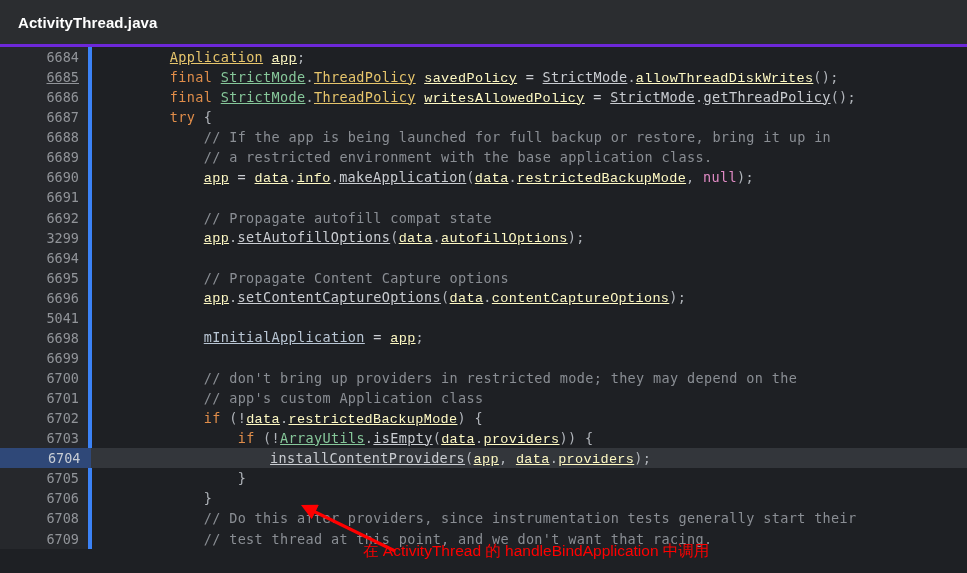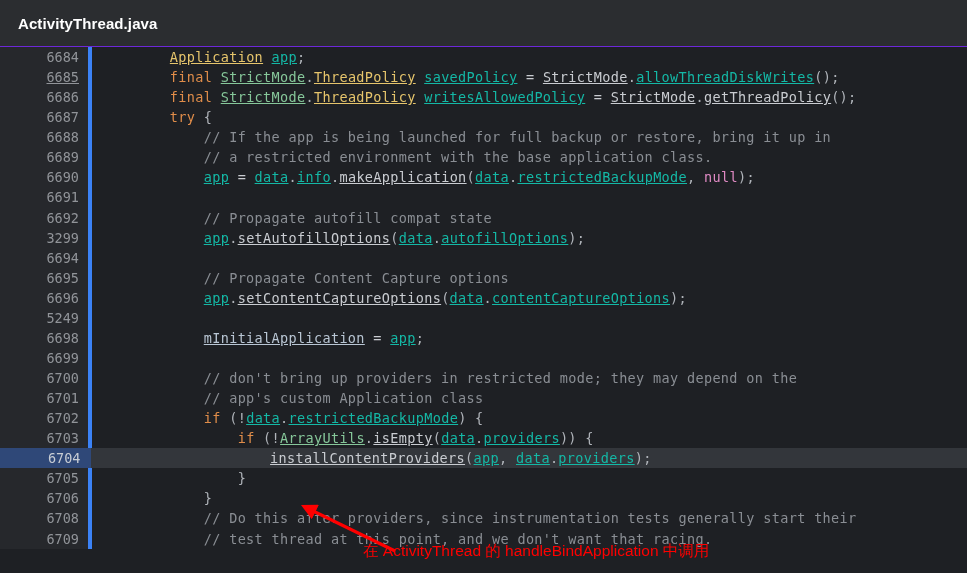--- a/index.html
+++ b/index.html
@@ -10,21 +10,21 @@
   body {
     width: 967px; height: 573px;
     overflow: hidden;
     font-family: "DejaVu Sans Mono", monospace;
   }
 
   
   #file-header {
     height: 47px;
     background: #2b2d30;
-    border-bottom: 1px solid #6d28d9;
+    border-bottom: 3px solid #6d28d9;
     display: flex;
     align-items: center;
     padding: 0 0 0 18px;
   }
   #file-title {
     color: #ffffff;
     font-family: "Liberation Sans", sans-serif;
     font-size: 15px;
     font-weight: bold;
     letter-spacing: 0.1px;
@@ -73,21 +73,21 @@
     letter-spacing: 0.35px;
   }
   tr.current-line .code-cell { background: #33363b; }
 
   
   .t-plain   { color: #c9ccd1; }
   .t-comment { color: #8a8e94; }
   .t-keyword { color: #e08d4a; }
   .t-type    { color: #e6c56c; text-decoration: underline; }
   .t-class   { color: #86c79a; text-decoration: underline; }
-  .t-field   { color: #14b8a6; text-decoration: underline; }
+  .t-field   { color: #fef9c3; text-decoration: underline; font-family: Liberation Mono, monospace; }
   .t-local   { color: #b9c6d4; text-decoration: underline; }
   .t-method  { color: #c9ccd1; text-decoration: underline; }
   .t-null    { color: #e08ac4; }
   .t-punct   { color: #b0b4ba; }
 
   
   #annotation-layer {
     position: absolute;
     left: 0; top: 0;
     width: 967px; height: 526px;
@@ -159,21 +159,21 @@
         </tr>
         <tr>
           <td class="gutter-cell"><span>6695</span></td>
           <td class="code-cell"><span class="t-plain">            </span><span class="t-comment">// Propagate Content Capture options</span></td>
         </tr>
         <tr>
           <td class="gutter-cell"><span>6696</span></td>
           <td class="code-cell"><span class="t-plain">            </span><span class="t-field">app</span><span class="t-punct">.</span><span class="t-method">setContentCaptureOptions</span><span class="t-punct">(</span><span class="t-field">data</span><span class="t-punct">.</span><span class="t-field">contentCaptureOptions</span><span class="t-punct">);</span></td>
         </tr>
         <tr>
-          <td class="gutter-cell"><span>5249</span></td>
+          <td class="gutter-cell"><span>5041</span></td>
           <td class="code-cell">&nbsp;</td>
         </tr>
         <tr>
           <td class="gutter-cell"><span>6698</span></td>
           <td class="code-cell"><span class="t-plain">            </span><span class="t-local">mInitialApplication</span><span class="t-plain"> = </span><span class="t-field">app</span><span class="t-punct">;</span></td>
         </tr>
         <tr>
           <td class="gutter-cell"><span>6699</span></td>
           <td class="code-cell">&nbsp;</td>
         </tr>

